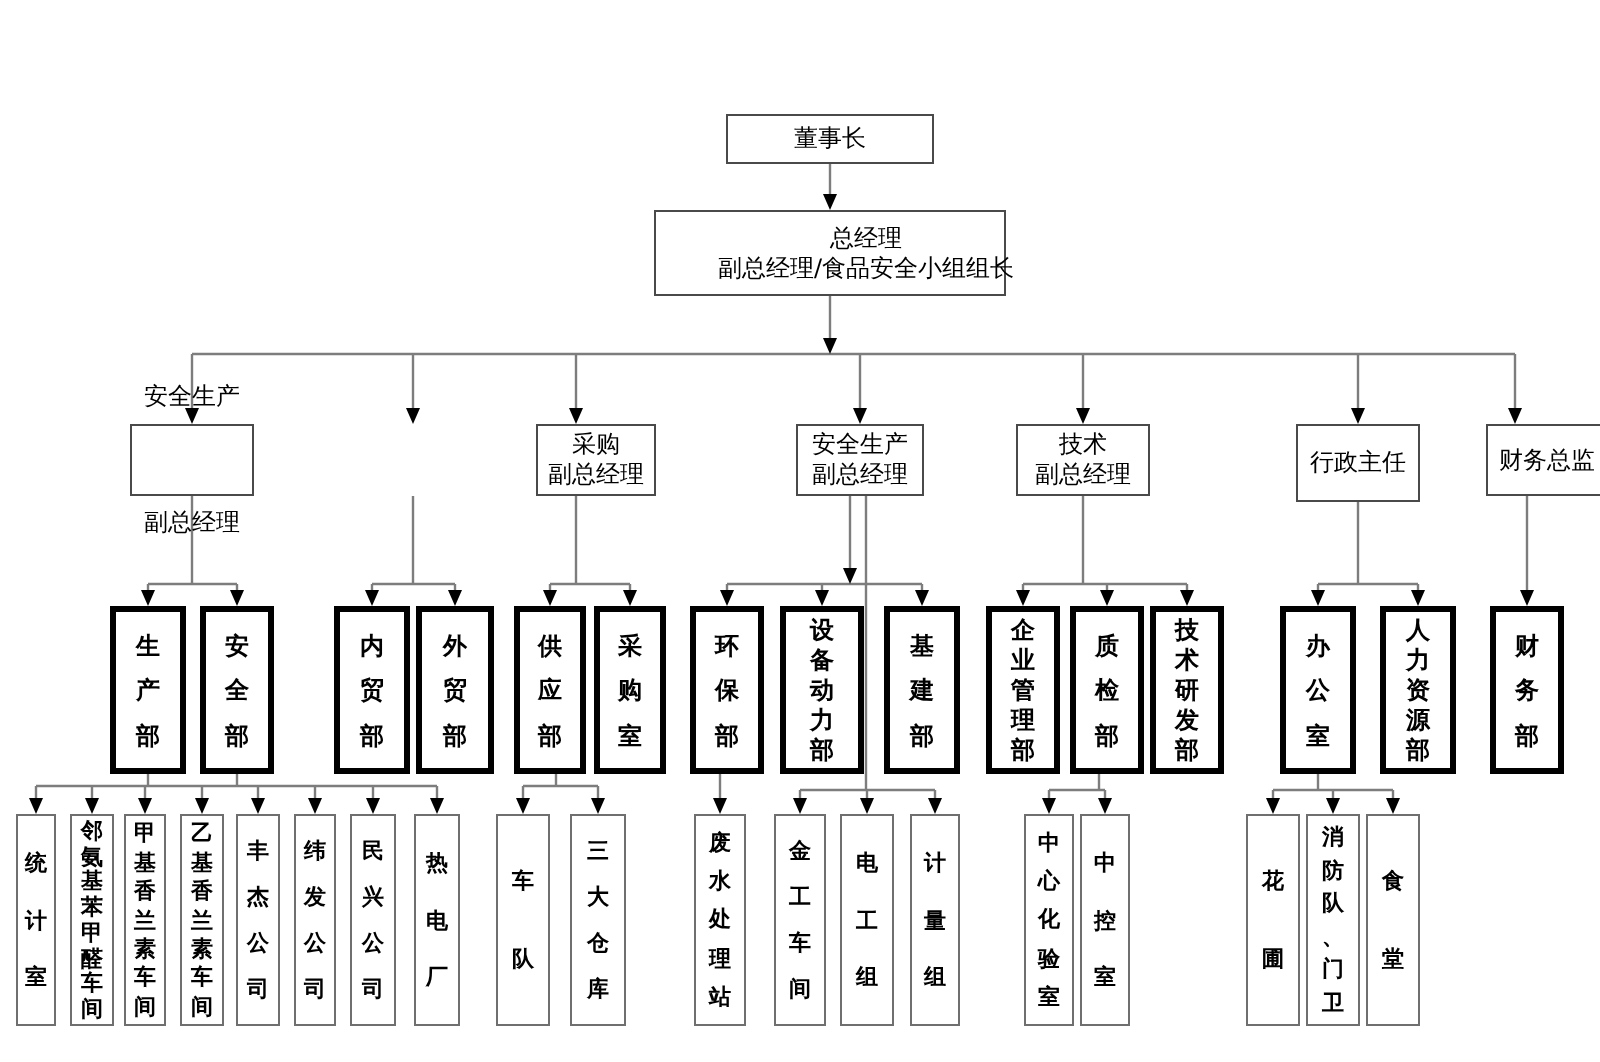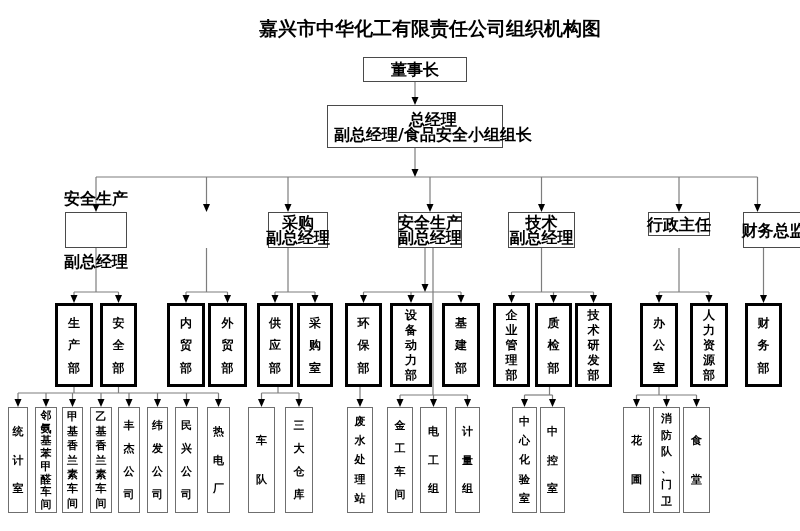--- a/index.html
+++ b/index.html
@@ -11,34 +11,33 @@
   #title {
     position:absolute; left:130px; top:16px; width:600px;
     text-align:center; font-size:19px; font-weight:bold; white-space:nowrap;
   }
   svg.wires { position:absolute; left:0; top:0; }
   .box {
     position:absolute; background:#fff; display:flex;
     border:1px solid #4a4a4a;
   }
   .horiz { flex-direction:column; justify-content:center; align-items:center; text-align:center; }
-  .horiz .bl { font-size:16px; line-height:15px; white-space:nowrap;font-weight:bold; }
+  .horiz .bl { font-size:12px; line-height:15px; white-space:nowrap; }
   .vert {
     flex-direction:column; justify-content:space-evenly; align-items:center;
     font-weight:bold; text-align:center;
   }
   .vert span { display:block; line-height:1; }
   .lv4 { border:3px solid #000; font-size:12px; }
   .lv5 { border:1px solid #6f6f6f; font-size:11px; }
 </style>
 </head>
 <body>
 
 <div id="stage">
-  <div id="title">嘉兴市中华化工有限责任公司组织机构图</div>
 <svg class="wires" width="800" height="531">
       <line x1="415" y1="82" x2="415" y2="99" stroke="#7d7d7d" stroke-width="1.2"></line>
       <polygon points="411.5,97 418.5,97 415,105" fill="#000000"></polygon>
       <line x1="96" y1="177" x2="757.5" y2="177" stroke="#7d7d7d" stroke-width="1.2"></line>
       <line x1="415" y1="148" x2="415" y2="171" stroke="#7d7d7d" stroke-width="1.2"></line>
       <polygon points="411.5,169 418.5,169 415,177" fill="#000000"></polygon>
       <line x1="96" y1="177" x2="96" y2="206" stroke="#7d7d7d" stroke-width="1.2"></line>
       <polygon points="92.5,204 99.5,204 96,212" fill="#000000"></polygon>
       <line x1="206.5" y1="177" x2="206.5" y2="206" stroke="#7d7d7d" stroke-width="1.2"></line>
       <polygon points="203,204 210,204 206.5,212" fill="#000000"></polygon>
@@ -161,21 +160,21 @@
       <div class="bl">副总经理</div>
     </div>
     <div class="box lv3 horiz" style="left: 398px; top: 212px; width: 64px; height: 36px;">
       <div class="bl">安全生产</div>
       <div class="bl">副总经理</div>
     </div>
     <div class="box lv3 horiz" style="left: 508px; top: 212px; width: 67px; height: 36px;">
       <div class="bl">技术</div>
       <div class="bl">副总经理</div>
     </div>
-    <div class="box lv3 horiz" style="left: 648px; top: 212px; width: 62px; height: 24px;">
+    <div class="box lv3 horiz" style="left: 648px; top: 212px; width: 62px; height: 39px;">
       <div class="bl">行政主任</div>
     </div>
     <div class="box lv3 horiz" style="left: 727px; top: 212px; width: 61px; height: 36px; margin-left: 16px;">
       <div class="bl">财务总监</div>
     </div>
     <div class="box lv4 vert" style="left: 55px; top: 303px; width: 38px; height: 84px;">
       <span>生</span>
       <span>产</span>
       <span>部</span>
     </div>

